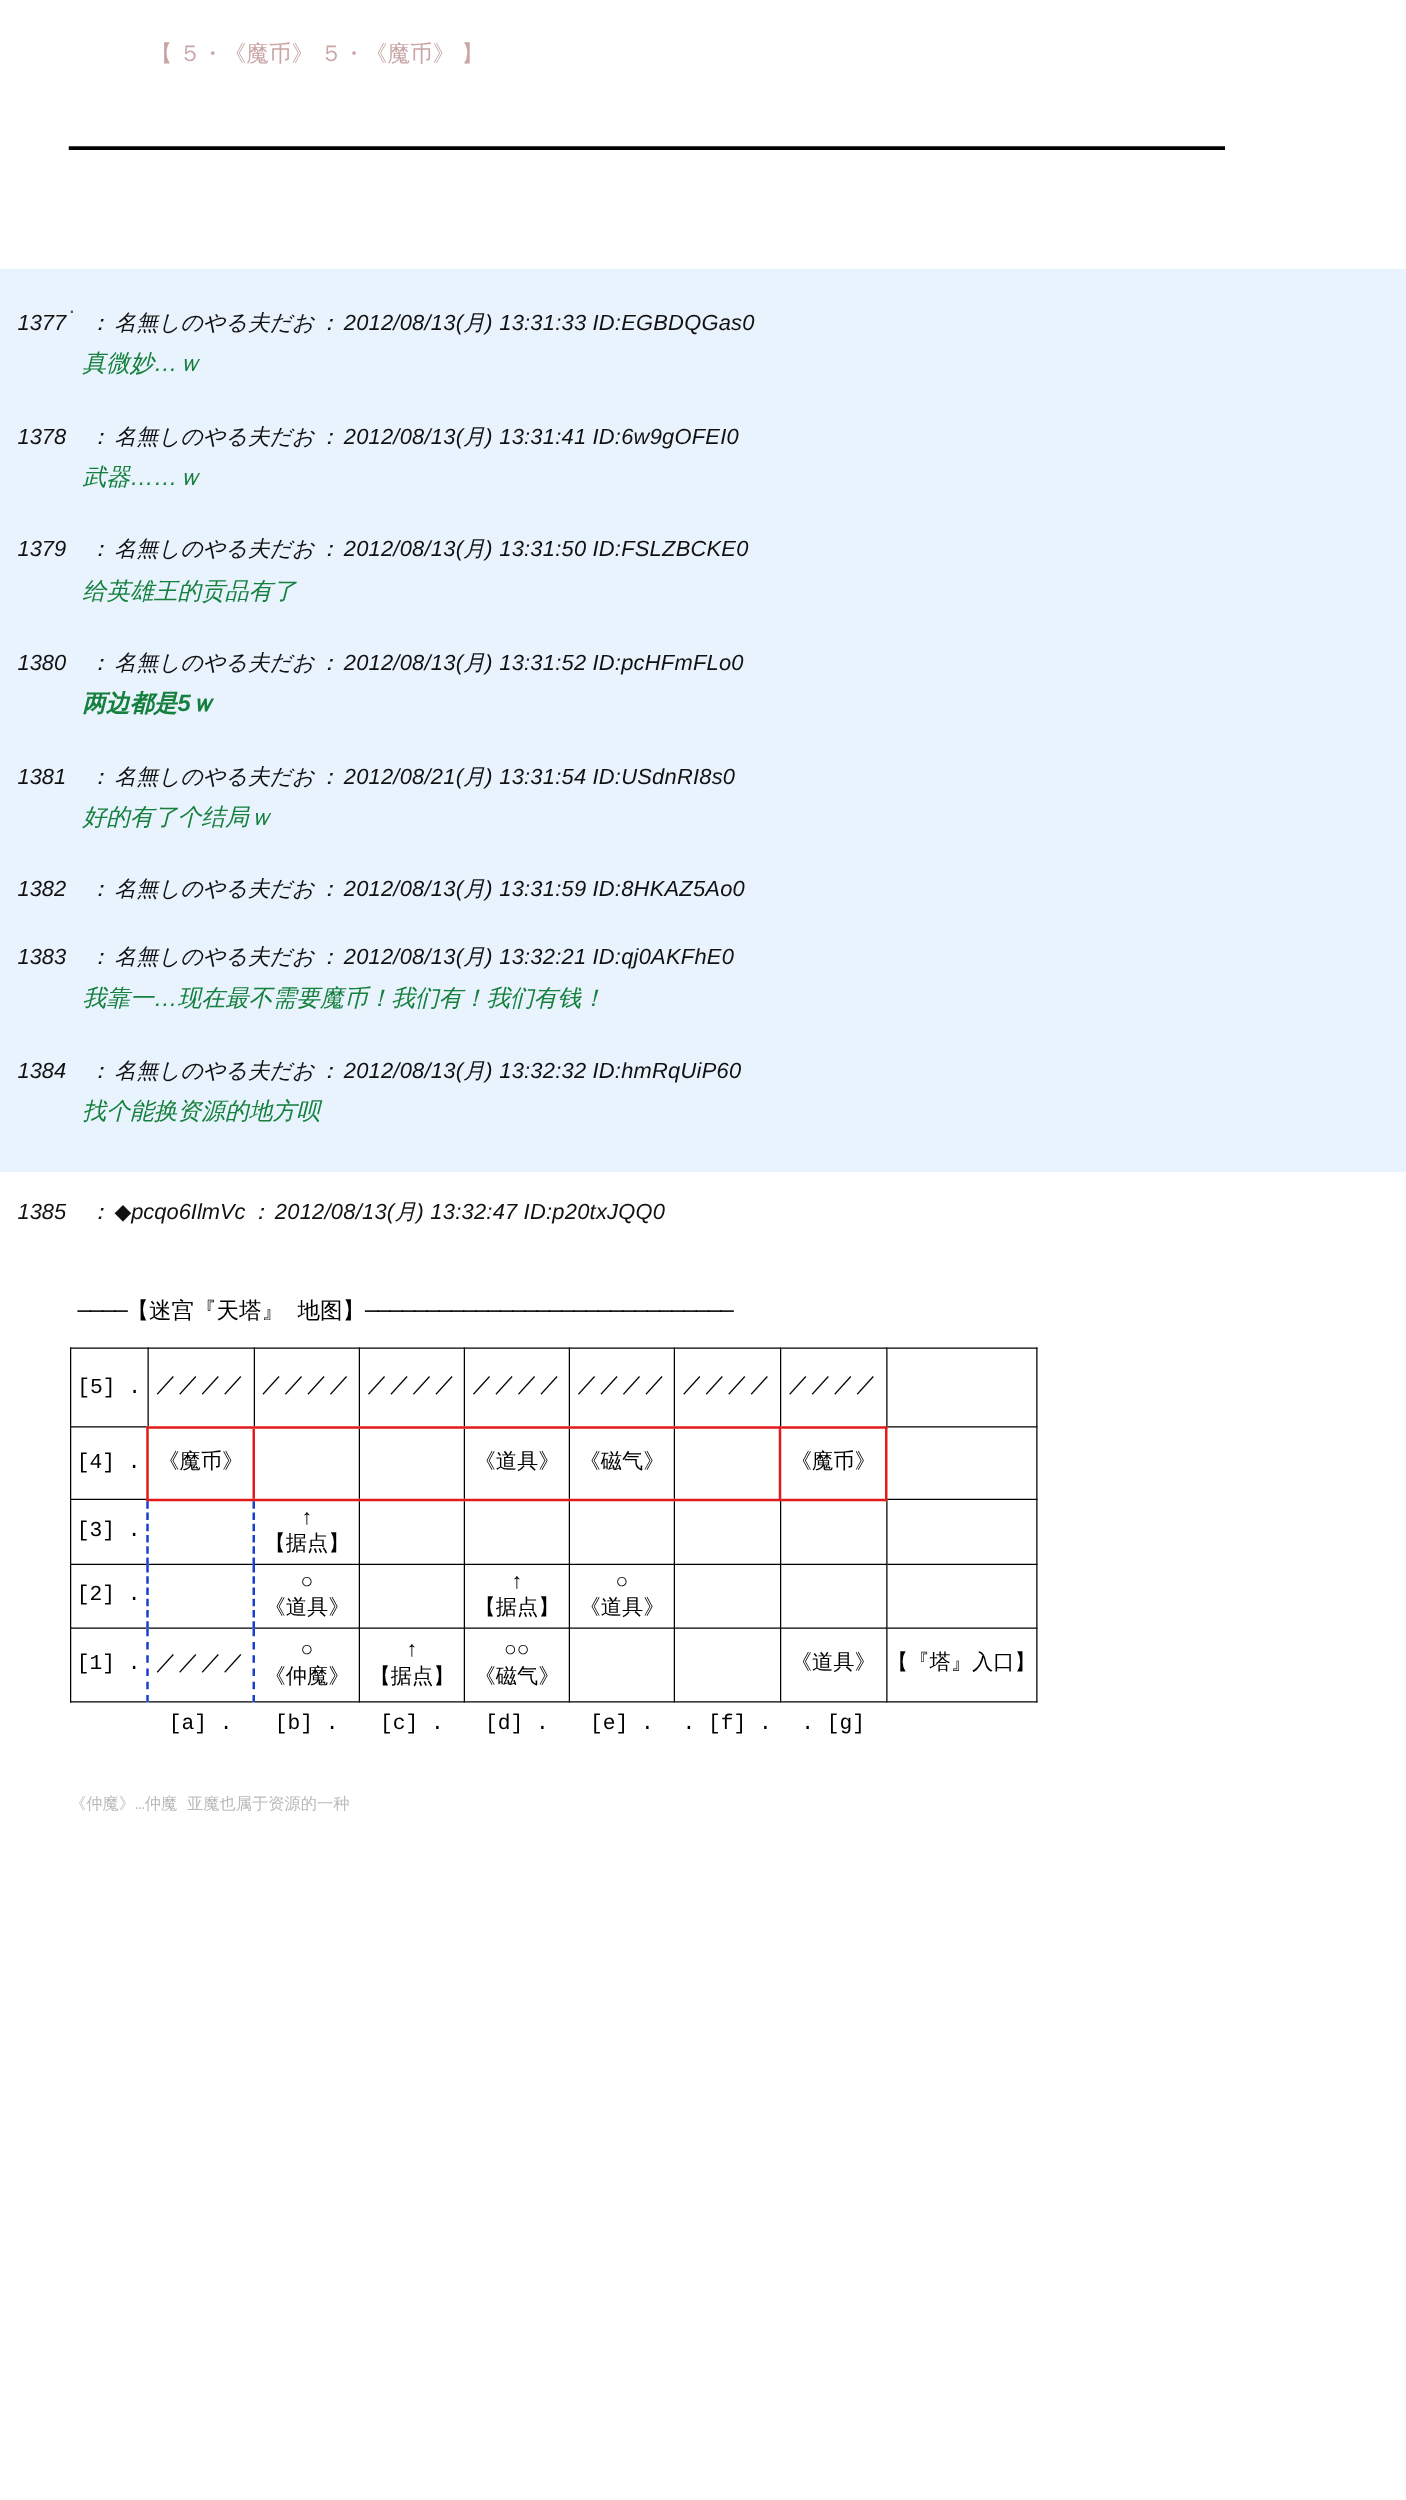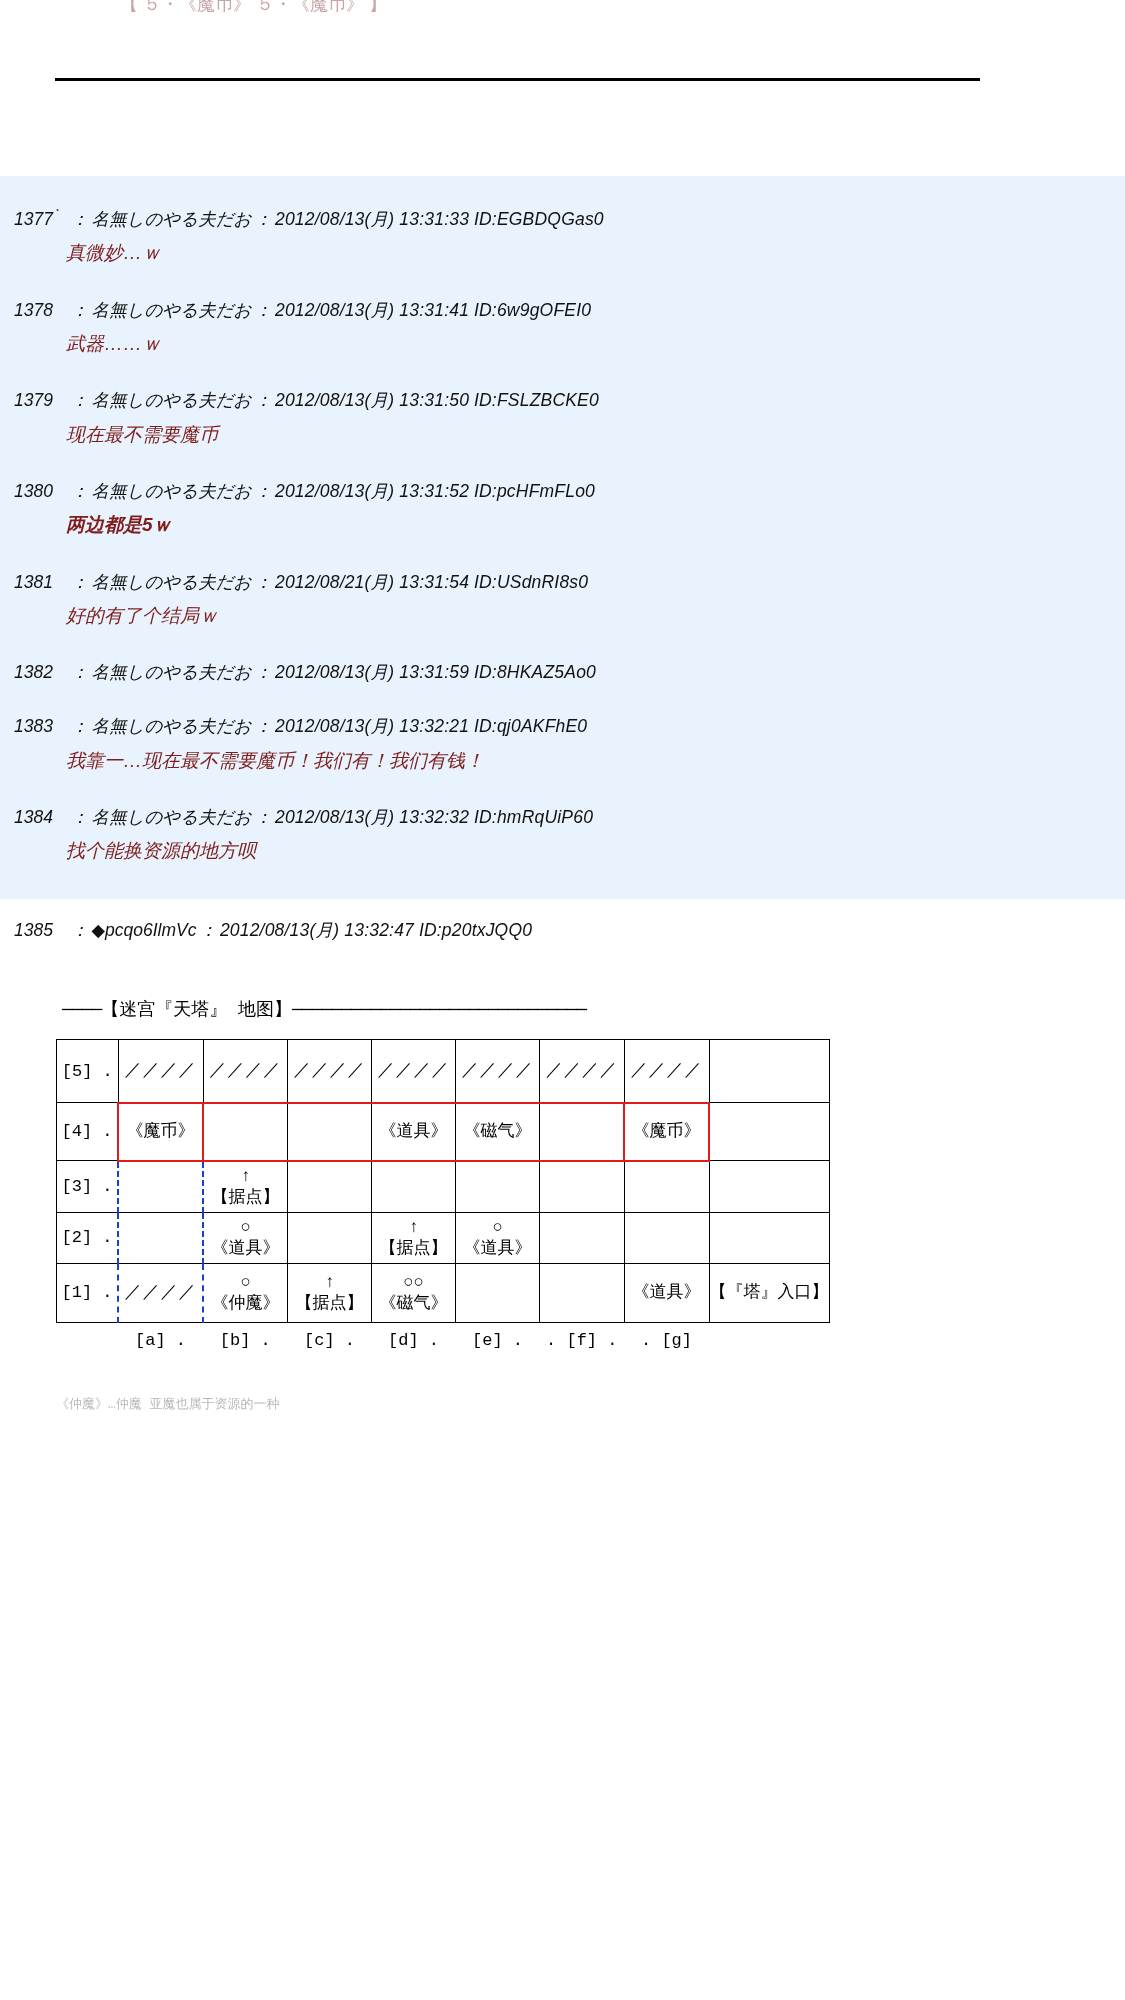--- a/index.html
+++ b/index.html
@@ -11,20 +11,21 @@
     -webkit-font-smoothing:antialiased;
   }
   .page{width:1125px;position:relative;}
 
   
   .top-frag{
     background:#ffffff;
     padding:0 0 0 0;
     position:relative;
     height:176px;
+    margin-top:39px;
   }
   .frag-text{
     position:absolute;
     top:-8px;
     left:120px;
     font-size:18px;
     color:#c9a5a5;
     white-space:nowrap;
   }
   .frag-rule{
@@ -51,21 +52,21 @@
   .post-head .name{color:#111;}
   .post-head .tripname{color:#111;}
   .post-head .date{letter-spacing:0.2px;}
   .post-head .pid{letter-spacing:0.2px;}
   .post-body{
     font-size:19px;
     line-height:1.6;
     padding-left:52px;
     padding-top:6px;
     white-space:pre-wrap;
-    color:#7f1d1d;
+    color:#15803d;
   }
   .post-body.bold-first{font-weight:bold;}
   .post.last-post{background:#ffffff;padding-top:18px;}
 
   
   .map-wrap{background:#ffffff;padding:40px 0 0 0;font-family:Liberation Mono, monospace;}
   .map-title{
     font-size:18px;
     padding-left:62px;
     letter-spacing:0px;
@@ -153,21 +154,21 @@
       <div class="post-head">
         <span class="num">1378</span><span class="sep">：</span><span class="name">名無しのやる夫だお</span><span class="sep">：</span><span class="date">2012/08/13(月) 13:31:41</span>&nbsp;<span class="pid">ID:6w9gOFEI0</span>
       </div>
       <div class="post-body">武器……ｗ</div>
     </div>
 
     <div class="post">
       <div class="post-head">
         <span class="num">1379</span><span class="sep">：</span><span class="name">名無しのやる夫だお</span><span class="sep">：</span><span class="date">2012/08/13(月) 13:31:50</span>&nbsp;<span class="pid">ID:FSLZBCKE0</span>
       </div>
-      <div class="post-body">现在最不需要魔币</div>
+      <div class="post-body">给英雄王的贡品有了</div>
     </div>
 
     <div class="post">
       <div class="post-head">
         <span class="num">1380</span><span class="sep">：</span><span class="name">名無しのやる夫だお</span><span class="sep">：</span><span class="date">2012/08/13(月) 13:31:52</span>&nbsp;<span class="pid">ID:pcHFmFLo0</span>
       </div>
       <div class="post-body bold-first">两边都是5ｗ</div>
     </div>
 
     <div class="post">

